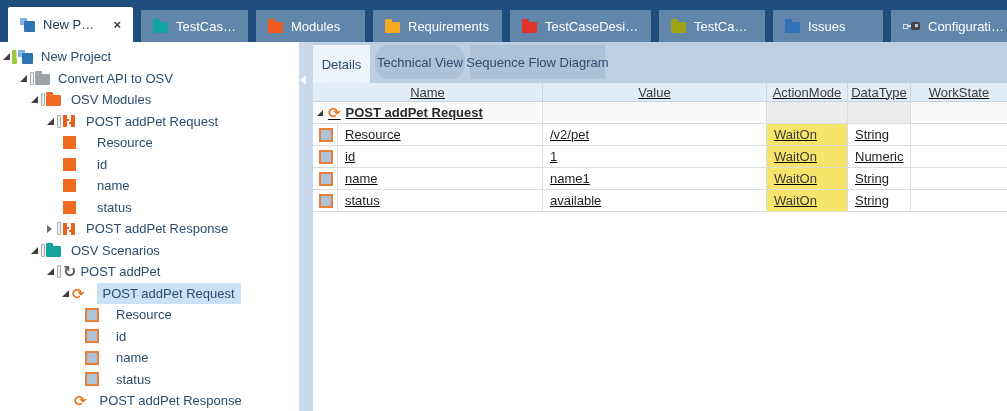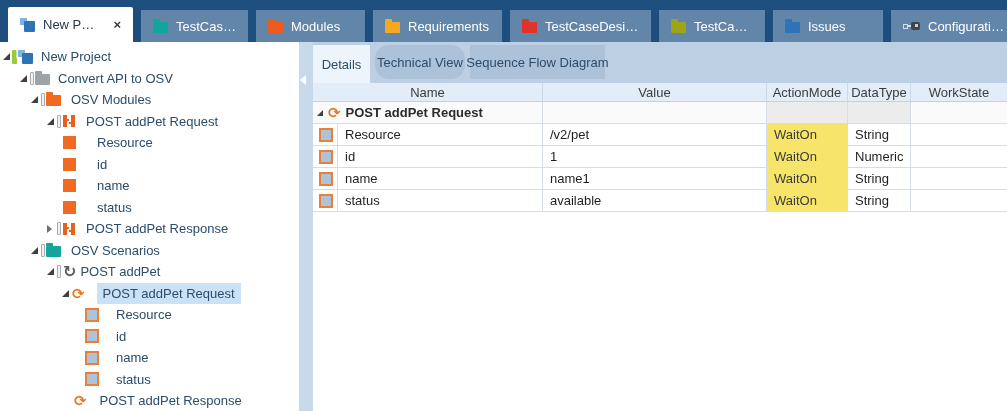--- a/index.html
+++ b/index.html
@@ -72,21 +72,21 @@
   .sync-orange { color:#E87722; font-size:15px; line-height:15px; font-weight:bold; flex:none; }
   .refresh-gray { color:#5A5F63; font-size:16px; line-height:16px; font-weight:bold; flex:none; }
   .puz { flex:none; }
 
   
   .splitter { width:14px; flex:none; background:#C7D9EA; position:relative; cursor:col-resize; }
   .splitter .collapse { position:absolute; left:1px; top:33px; width:0; height:0;
     border-top:5px solid transparent; border-bottom:5px solid transparent; border-right:6px solid #ffffff; }
 
   
-  .rpanel { flex:1; display:flex; flex-direction:column; min-width:0; background:#ffffff; }
+  .rpanel { flex:1; display:flex; flex-direction:column; min-width:0; background:#ffffff;text-decoration:underline; }
   .subtabs { height:41px; flex:none; background:#BDCFE2; position:relative; }
   .stab { position:absolute; top:3px; height:34px; display:flex; align-items:center; justify-content:center;
     background:#ACC2D9; color:#2B4C6B; cursor:pointer; white-space:nowrap; }
   .stab.active { height:38px; background:#EEF4FB; cursor:default; }
   .stab.t1 { left:0;   width:57px; }
   .stab.t2 { left:62px; width:90px;border-radius:14px; }
   .stab.t3 { left:157px; width:135px; }
 
   
   .grid-row { display:grid; grid-template-columns:230px 224px 81px 63px 1fr; }

